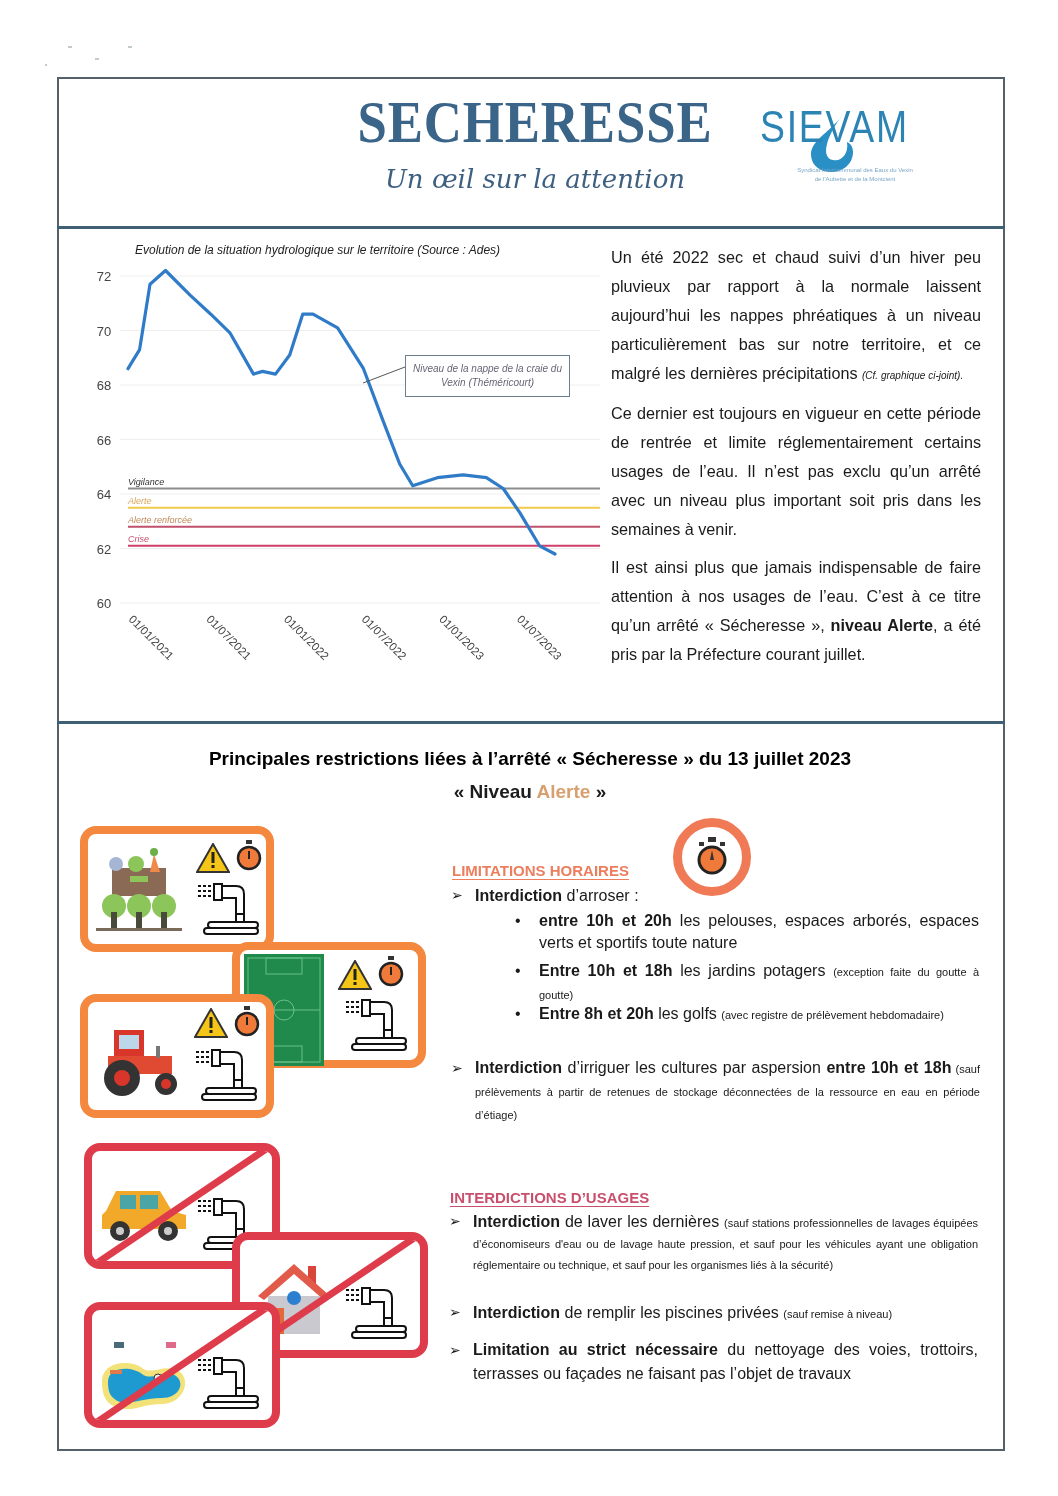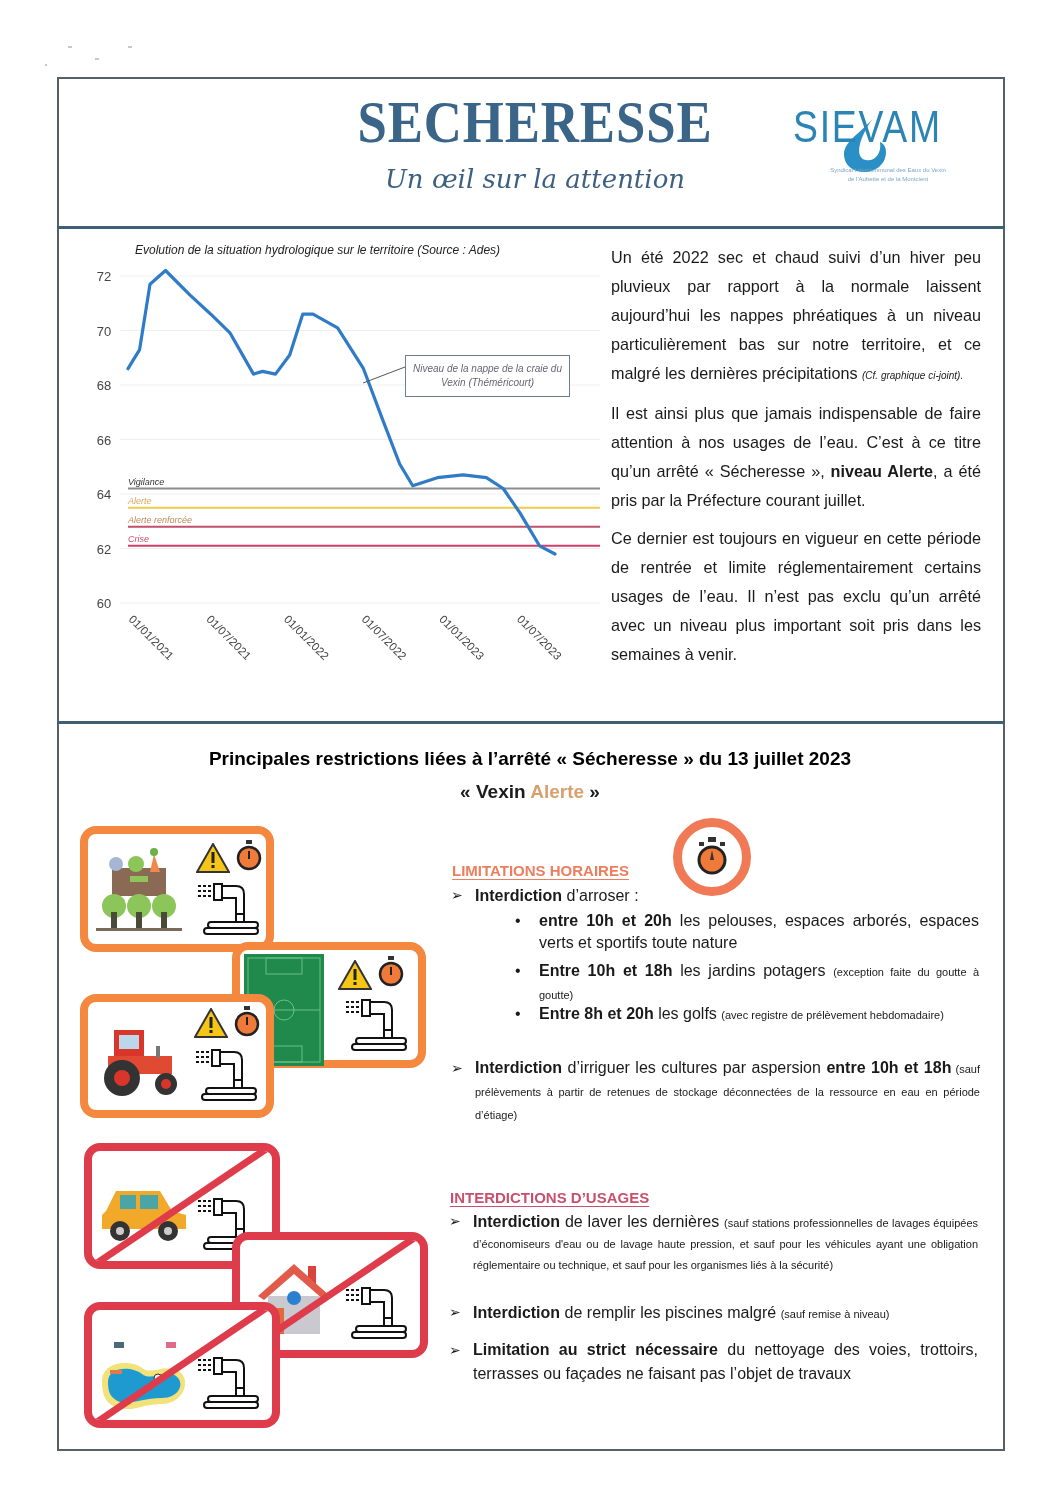--- a/index.html
+++ b/index.html
@@ -13,21 +13,21 @@
   .divider { position: absolute; left: 57px; width: 948px; height: 3px; background: #3f5f75; }
   .div1 { top: 226px; }
   .div2 { top: 721px; }
 
   
   .title { position: absolute; left: 290px; top: 88px; width: 490px; text-align: center;
            font-family: "Liberation Serif", serif; font-weight: bold; font-size: 60px; color: #3a6488;
            letter-spacing: 1px; transform: scaleX(0.88); transform-origin: center; }
   .subtitle { position: absolute; left: 300px; top: 164px; width: 470px; text-align: center;
               font-family: "DejaVu Serif", serif; font-style: italic; font-size: 26px; color: #3d5f80; }
-  .logo { position: absolute; left: 788px; top: 98px; width: 200px; height: 100px; }
+  .logo { position: absolute; left: 755px; top: 98px; width: 200px; height: 100px; }
   .logo-text { position: absolute; left: 5px; top: 4px; font-family: "Liberation Sans", sans-serif; font-size: 44px;
                color: #2c84b5; letter-spacing: 2px; transform: scaleX(0.85); transform-origin: left; }
   .logo-drop { position: absolute; left: 48px; top: 16px; width: 54px; height: 58px; }
   .logo-caption { position: absolute; left: 10px; top: 68px; width: 180px; font-size: 6px; color: #7aa7c7; text-align: center; line-height: 9px; }
 
   
   .chart-title { position: absolute; left: 135px; top: 243px; font-style: italic; font-size: 12px; color: #222; }
   #chart { position: absolute; left: 80px; top: 255px; width: 520px; height: 440px; overflow: visible; }
   .ylab { font-family: "Liberation Sans", sans-serif; font-size: 13px; fill: #444; }
   .xlab { font-family: "Liberation Sans", sans-serif; font-size: 11.5px; fill: #444; }
@@ -157,26 +157,26 @@
       <circle cx="440.06363636363636" cy="258.0750000000001" r="0.1" fill="#2f7bc8"></circle>
       <circle cx="459.47272727272724" cy="290.775" r="0.1" fill="#2f7bc8"></circle>
       <circle cx="475" cy="298.95000000000005" r="0.1" fill="#2f7bc8"></circle>
     </g>
   <line id="callout-leader" stroke="#555" stroke-width="1" x1="283" y1="128" x2="325" y2="112"></line>
 </svg>
 <div class="callout">Niveau de la nappe de la craie du Vexin (Théméricourt)</div>
 
 <div class="intro">
   <p><span>Un été 2022 sec et chaud suivi d’un hiver peu pluvieux par rapport à la normale laissent aujourd’hui les nappes phréatiques à un niveau particulièrement bas sur notre territoire, et ce malgré les dernières précipitations </span><small>(Cf. graphique ci-joint).</small></p>
+  <p>Ce dernier est toujours en vigueur en cette période de rentrée et limite réglementairement certains usages de l’eau. Il n’est pas exclu qu’un arrêté avec un niveau plus important soit pris dans les semaines à venir.</p>
   <p><span>Il est ainsi plus que jamais indispensable de faire attention à nos usages de l’eau. C’est à ce titre qu’un arrêté « Sécheresse », </span><b>niveau Alerte</b><span>, a été pris par la Préfecture courant juillet.</span></p>
-  <p>Ce dernier est toujours en vigueur en cette période de rentrée et limite réglementairement certains usages de l’eau. Il n’est pas exclu qu’un arrêté avec un niveau plus important soit pris dans les semaines à venir.</p>
 </div>
 
 <div class="rest-title">Principales restrictions liées à l’arrêté « Sécheresse » du 13 juillet 2023</div>
-<div class="rest-sub"><span>« Vexin </span><span class="alerte-word">Alerte</span><span> »</span></div>
+<div class="rest-sub"><span>« Niveau </span><span class="alerte-word">Alerte</span><span> »</span></div>
 
 <div class="card orange" style="left:80px;top:826px;width:194px;height:126px;">
   <svg style="position:absolute;left:6px;top:12px" width="90" height="90" viewBox="0 0 90 90">
     <rect x="18" y="22" width="54" height="28" fill="#8b6a55"></rect>
       <rect x="36" y="30" width="18" height="6" fill="#8ec45a"></rect>
     <circle cx="22" cy="18" r="7" fill="#a5b6d4"></circle>
       <circle cx="42" cy="18" r="8" fill="#8cc65a"></circle>
       <path d="M60 8 L66 26 L56 26 Z" fill="#f08a4b"></path>
       <circle cx="60" cy="6" r="4" fill="#6db04a"></circle>
     <circle cx="20" cy="60" r="12" fill="#8cc65a"></circle>
@@ -442,18 +442,18 @@
 </div>
 
 <div class="sec-head sec2">INTERDICTIONS D’USAGES</div>
 
 <div class="item" style="left:473px;top:1212px;width:505px;line-height:19px;">
   <span class="arrow">➢</span>
   <b>Interdiction</b><span> de laver les dernières </span><small>(sauf stations professionnelles de lavages équipées d’économiseurs d'eau ou de lavage haute pression, et sauf pour les véhicules ayant une obligation réglementaire ou technique, et sauf pour les organismes liés à la sécurité)</small>
 </div>
 <div class="item" style="left:473px;top:1302px;width:505px;">
   <span class="arrow">➢</span>
-  <b>Interdiction</b><span> de remplir les piscines malgré </span><small>(sauf remise à niveau)</small>
+  <b>Interdiction</b><span> de remplir les piscines privées </span><small>(sauf remise à niveau)</small>
 </div>
 <div class="item" style="left:473px;top:1338px;width:505px;line-height:24px;">
   <span class="arrow">➢</span>
   <b>Limitation au strict nécessaire</b><span> du nettoyage des voies, trottoirs, terrasses ou façades ne faisant pas l’objet de travaux</span>
 </div>
 
 </body></html>

